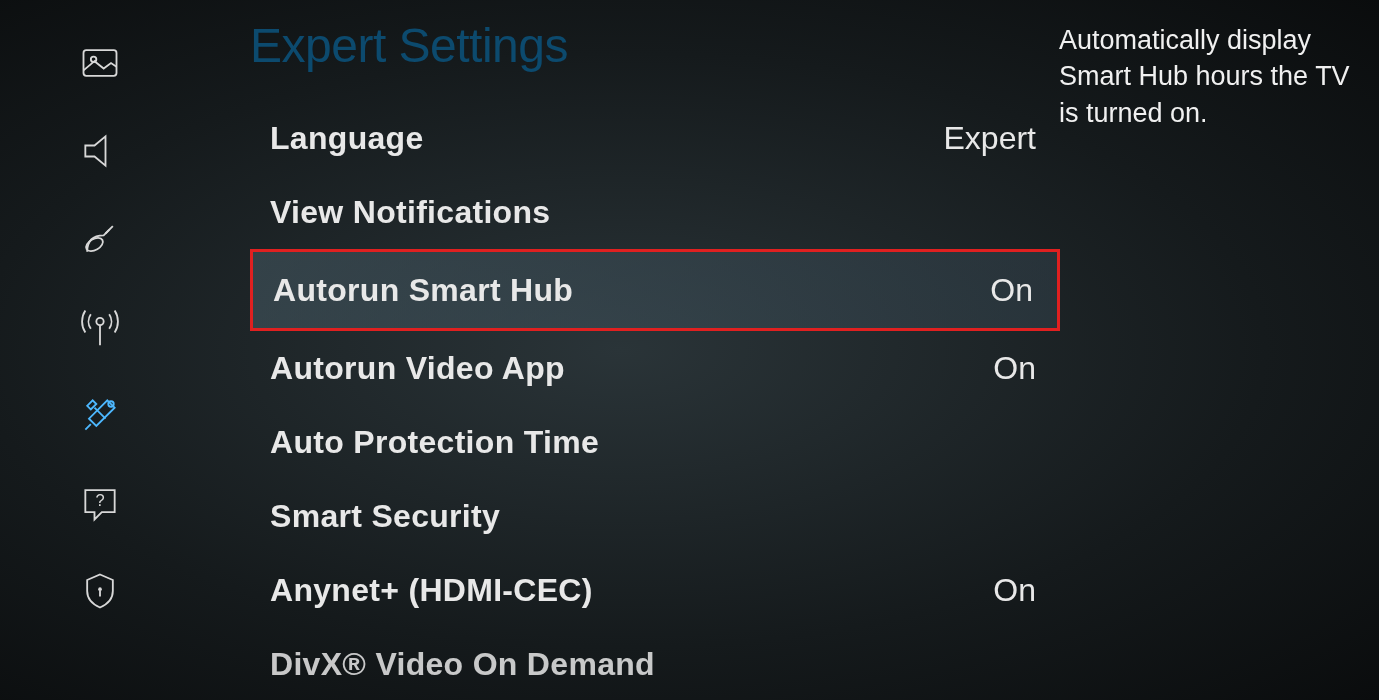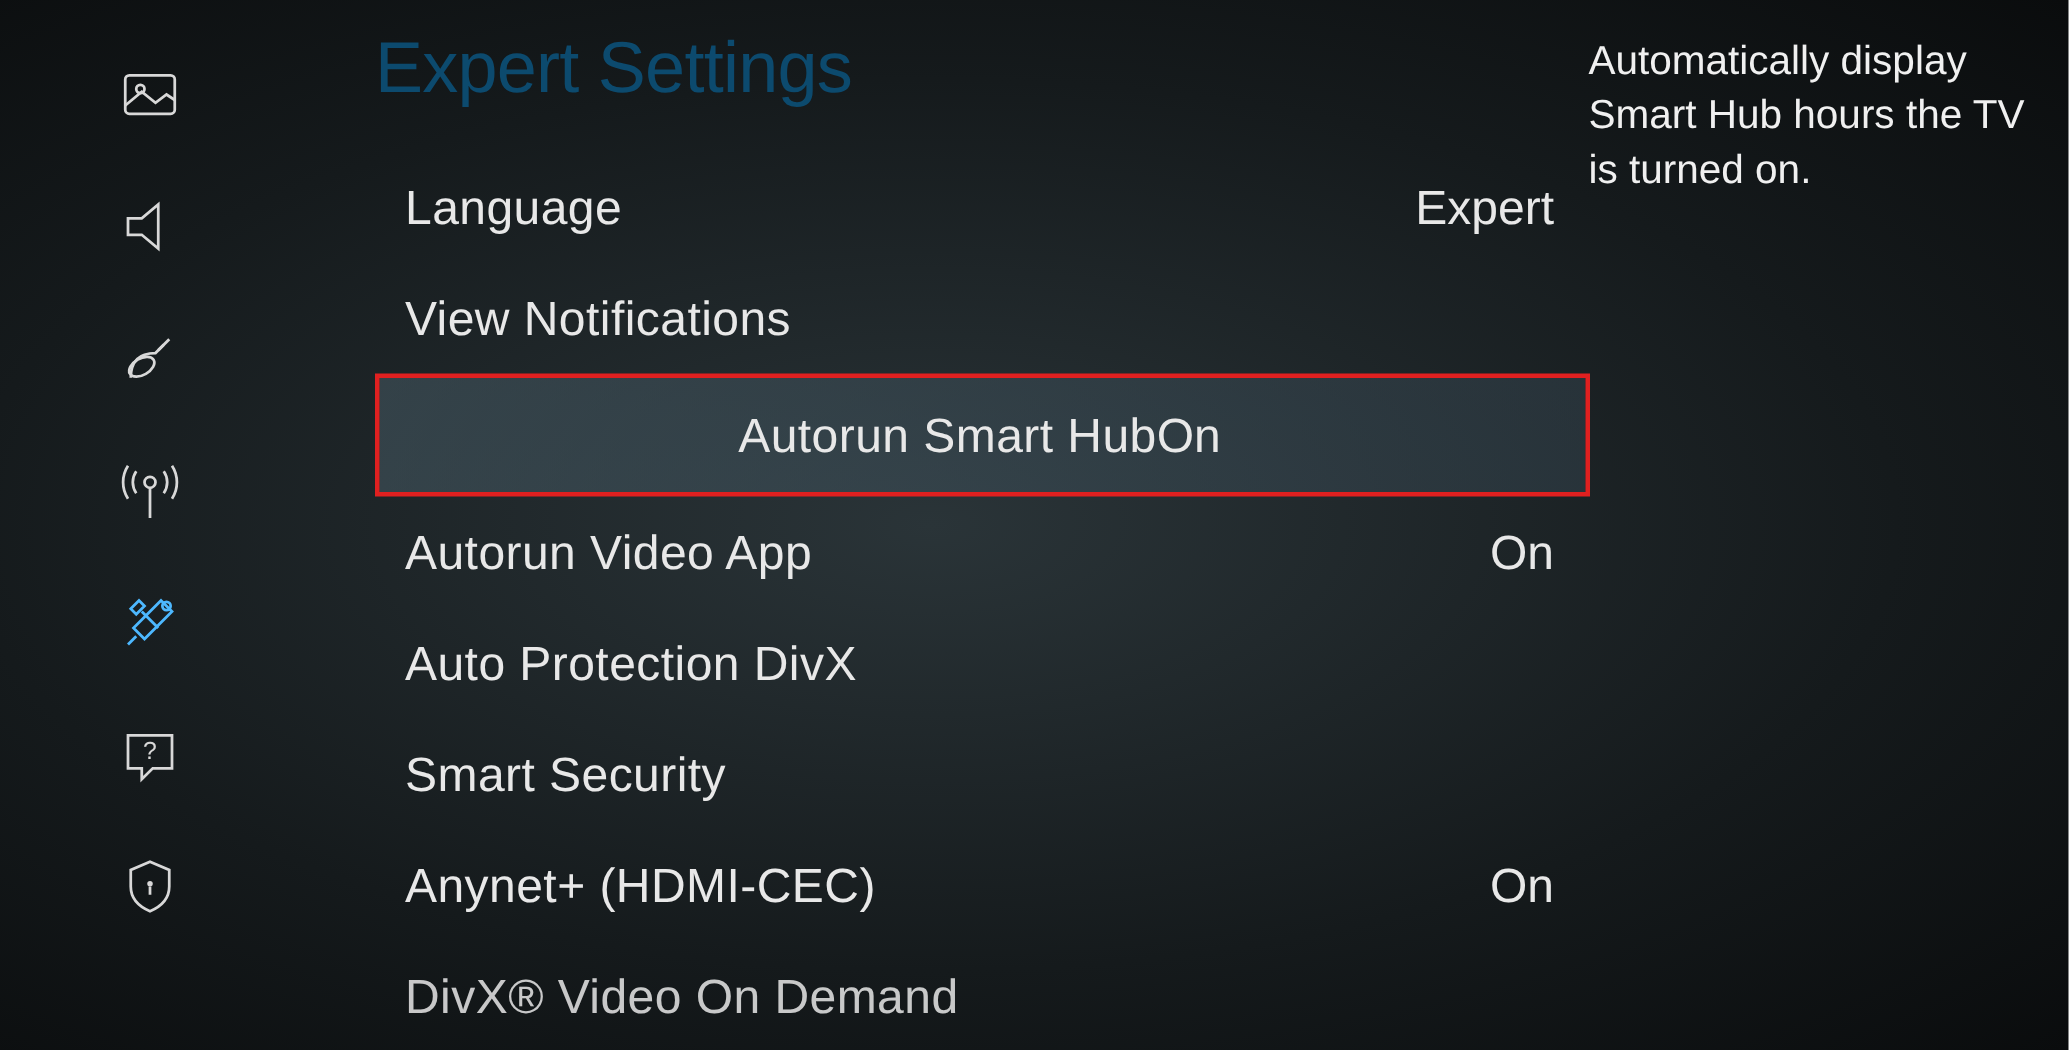--- a/index.html
+++ b/index.html
@@ -70,25 +70,24 @@
       justify-content: space-between;
       align-items: center;
       height: 74px;
       padding: 0 24px 0 20px;
       cursor: pointer;
     }
     .setting-row.highlighted {
       background: linear-gradient(to right, rgba(70, 90, 100, 0.55), rgba(50, 65, 75, 0.55));
       border: 3px solid #e02020;
       height: 82px;
-      justify-content: center;
     }
     .setting-label {
       font-size: 32px;
-      font-weight: 400;
+      font-weight: 700;
       color: #e8e8e8;
       letter-spacing: 0.3px;
     }
     .setting-value {
       font-size: 32px;
       font-weight: 400;
       color: #e8e8e8;
     }
     .description {
       position: absolute;
@@ -188,21 +187,21 @@
     </div>
     <div class="setting-row highlighted">
       <span class="setting-label">Autorun Smart Hub</span>
       <span class="setting-value">On</span>
     </div>
     <div class="setting-row">
       <span class="setting-label">Autorun Video App</span>
       <span class="setting-value">On</span>
     </div>
     <div class="setting-row">
-      <span class="setting-label">Auto Protection DivX</span>
+      <span class="setting-label">Auto Protection Time</span>
     </div>
     <div class="setting-row">
       <span class="setting-label">Smart Security</span>
       <span class="setting-value"></span>
     </div>
     <div class="setting-row">
       <span class="setting-label">Anynet+ (HDMI-CEC)</span>
       <span class="setting-value">On</span>
     </div>
     <div class="setting-row last-row">

